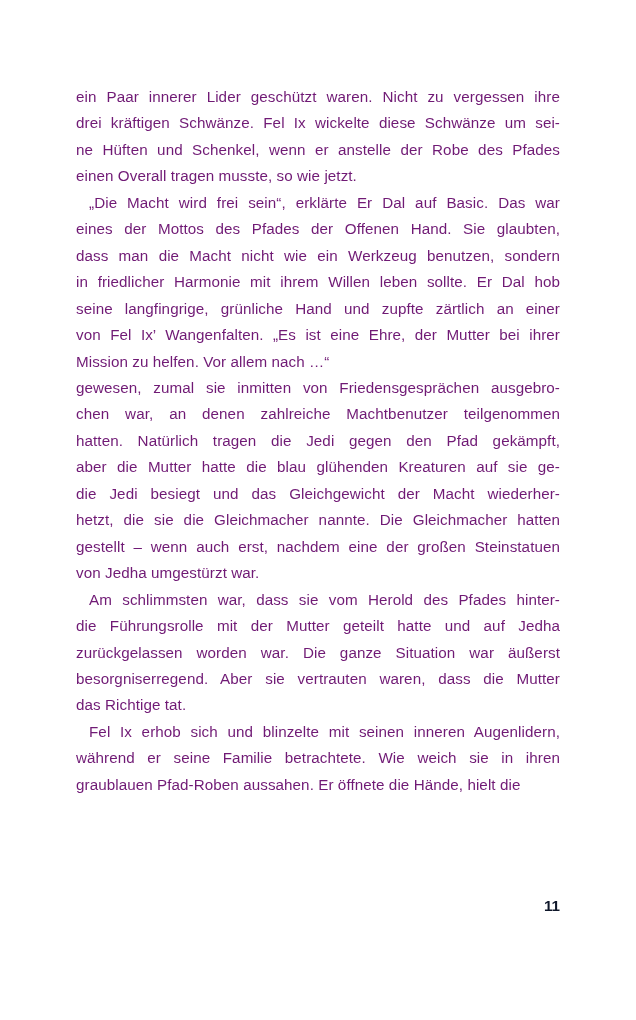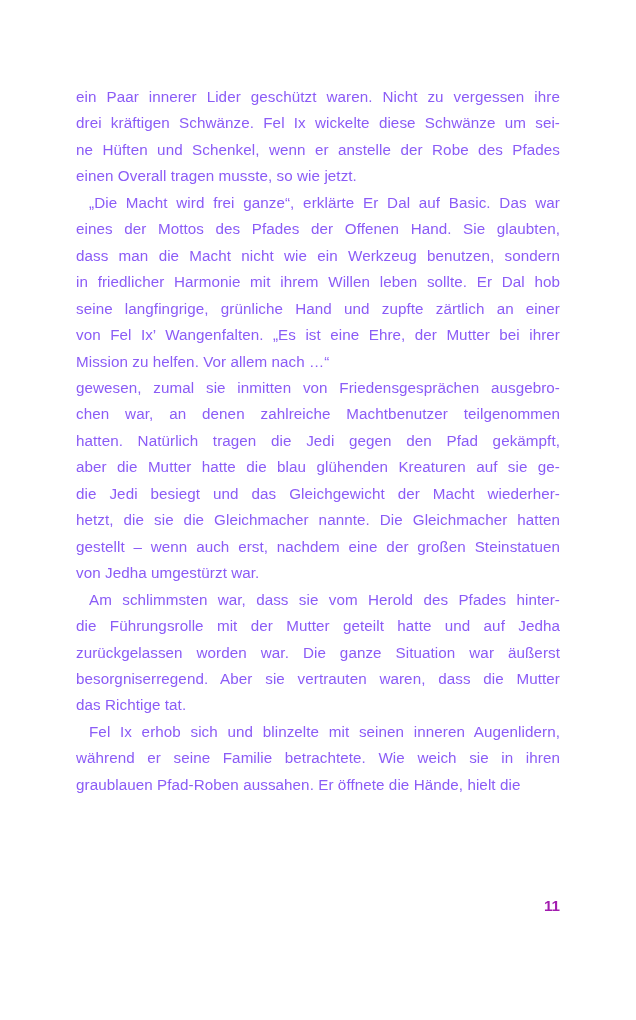--- a/index.html
+++ b/index.html
@@ -25,21 +25,21 @@
     position: absolute;
     left: 76px;
     top: 84px;
     width: 484px;
   }
   .para {
     margin: 0;
     font-size: 15.2px;
     line-height: 26.45px;
     letter-spacing: 0.005em;
-    color: #8b5cf6;
+    color: #701a75;
     text-align: justify;
     text-justify: inter-word;
     word-spacing: normal;
     hyphens: none;
   }
   
   .line {
     display: block;
     text-align: justify;
     text-align-last: justify;
@@ -52,38 +52,38 @@
     text-indent: 13px;
   }
   .page-number {
     position: absolute;
     left: 76px;
     top: 896px;
     width: 484px;
     text-align: right;
     font-size: 15.2px;
     font-weight: bold;
-    color: #a21caf;
+    color: #0f172a;
     line-height: 20px;
   }
 </style>
 </head>
 <body>
 
 <div class="page">
 
   <div class="text-block">
       <p class="para">
         <span class="line">ein Paar innerer Lider geschützt waren. Nicht zu vergessen ihre</span>
         <span class="line">drei kräftigen Schwänze. Fel Ix wickelte diese Schwänze um sei-</span>
         <span class="line">ne Hüften und Schenkel, wenn er anstelle der Robe des Pfades</span>
         <span class="line last">einen Overall tragen musste, so wie jetzt.</span>
       </p>
       <p class="para">
-        <span class="line indent">„Die Macht wird frei ganze“, erklärte Er Dal auf Basic. Das war</span>
+        <span class="line indent">„Die Macht wird frei sein“, erklärte Er Dal auf Basic. Das war</span>
         <span class="line">eines der Mottos des Pfades der Offenen Hand. Sie glaubten,</span>
         <span class="line">dass man die Macht nicht wie ein Werkzeug benutzen, sondern</span>
         <span class="line">in friedlicher Harmonie mit ihrem Willen leben sollte. Er Dal hob</span>
         <span class="line">seine langfingrige, grünliche Hand und zupfte zärtlich an einer</span>
         <span class="line">von Fel Ix’ Wangenfalten. „Es ist eine Ehre, der Mutter bei ihrer</span>
         <span class="line last">Mission zu helfen. Vor allem nach …“</span>
       </p>
       <p class="para">
         <span class="line">gewesen, zumal sie inmitten von Friedensgesprächen ausgebro-</span>
         <span class="line">chen war, an denen zahlreiche Machtbenutzer teilgenommen</span>

